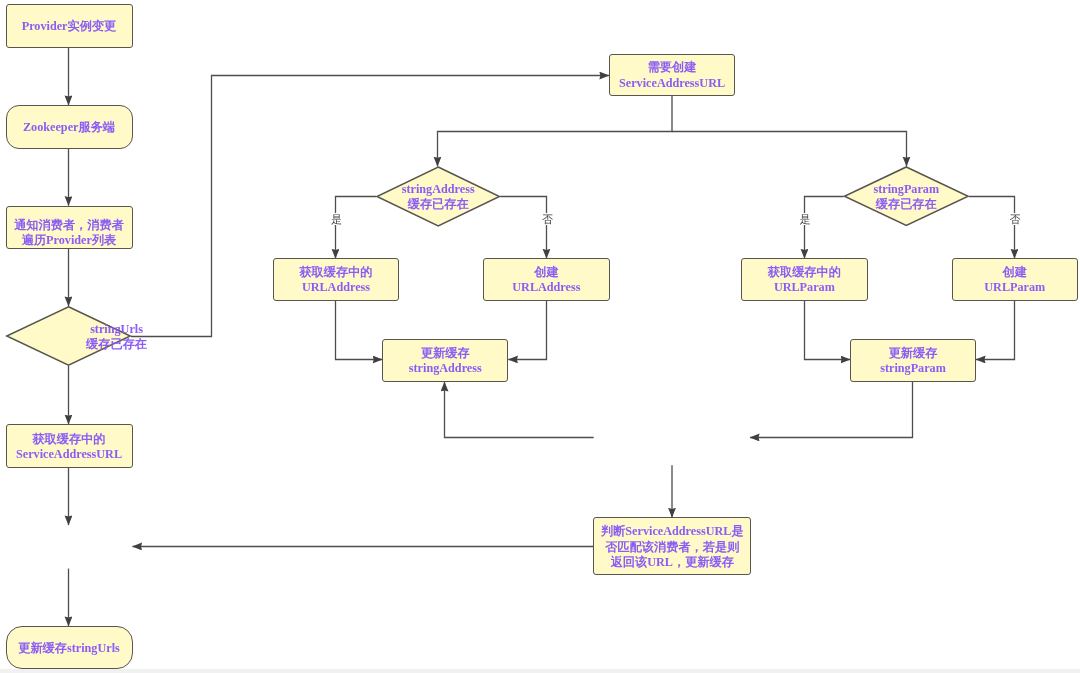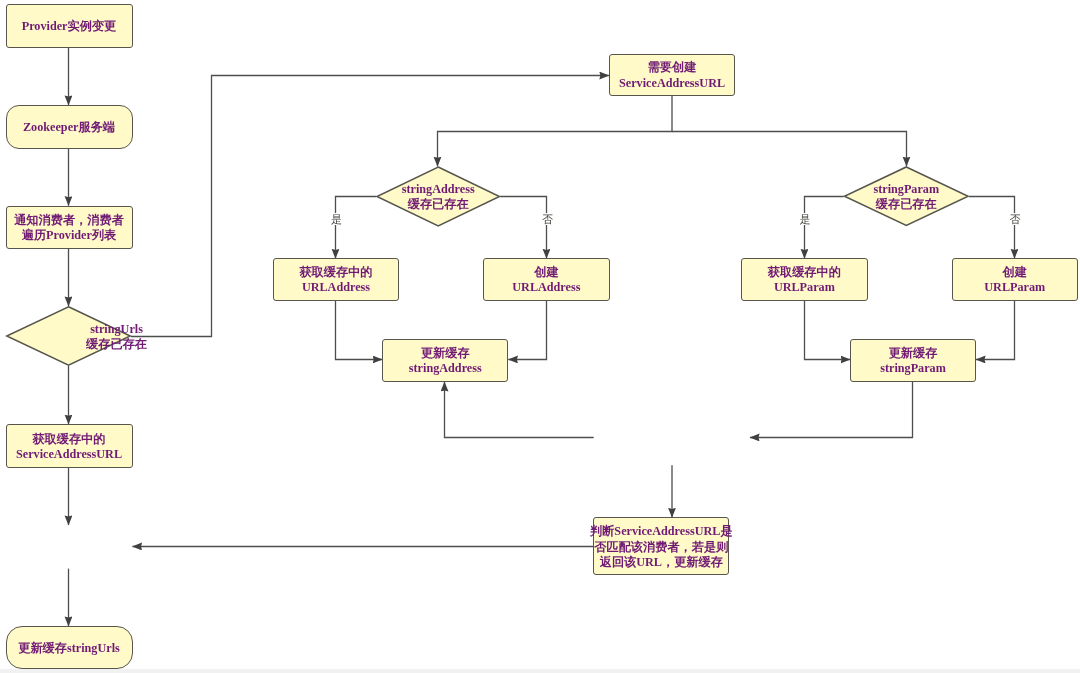--- a/index.html
+++ b/index.html
@@ -2,21 +2,21 @@
 <html><head>
 <meta charset="utf-8">
 <title>Provider flowchart</title>
 <style>
   html,body{margin:0;padding:0;background:#ffffff;}
   #page{position:relative;width:1080px;height:673px;background:#ffffff;overflow:hidden;
         font-family:"Liberation Serif",serif;}
   #bottom-band{position:absolute;left:0;top:668.5px;width:1080px;height:4.5px;background:#f1f1f1;}
   #shapes,#edges{position:absolute;left:0;top:0;width:1080px;height:673px;}
   .node{position:absolute;box-sizing:border-box;display:flex;align-items:center;justify-content:center;
-        text-align:center;color:#701a75;font-weight:bold;font-size:12.2px;line-height:15.2px;}
+        text-align:center;color:#8b5cf6;font-weight:bold;font-size:12.2px;line-height:15.2px;}
   .box{background:#fffac8;border:1.5px solid #56564e;border-radius:3px;}
   .dia{background:transparent;border:0;}
   .lbl{display:block;position:relative;top:1px;transform:translateZ(0);}
   .ln{display:block;white-space:nowrap;}
   .elabel{position:absolute;color:#3f3f3a;font-weight:normal;
           font-size:11px;line-height:12px;background:#ffffff;width:16px;margin-left:-8px;
           text-align:center;font-family:"Liberation Serif",serif;}
   .etxt{display:inline-block;transform:translateZ(0);}
 </style>
 </head>
@@ -68,21 +68,21 @@
   <div class="node box" style="left:5.5px;top:4.0px;width:127px;height:43.5px;">
     <span class="lbl">
       <span class="ln">Provider实例变更</span>
     </span>
   </div>
   <div class="node box" style="left:5.5px;top:105.0px;width:127px;height:43.5px;border-radius:13px;">
     <span class="lbl">
       <span class="ln">Zookeeper服务端</span>
     </span>
   </div>
-  <div class="node box" style="left:5.5px;top:205.7px;width:127px;height:43.0px;">
+  <div class="node box" style="left:5.5px;top:205.7px;width:127px;height:43.0px;align-items:flex-end;">
     <span class="lbl">
       <span class="ln">通知消费者，消费者</span>
       <span class="ln">遍历Provider列表</span>
     </span>
   </div>
   <div class="node dia" style="left:22px;top:306px;width:125px;height:60px;justify-content:flex-end;">
     <span class="lbl">
       <span class="ln">stringUrls</span>
       <span class="ln">缓存已存在</span>
     </span>
@@ -145,21 +145,21 @@
       <span class="ln">更新缓存</span>
       <span class="ln">stringAddress</span>
     </span>
   </div>
   <div class="node box" style="left:850.1px;top:339.1px;width:125.9px;height:42.8px;">
     <span class="lbl">
       <span class="ln">更新缓存</span>
       <span class="ln">stringParam</span>
     </span>
   </div>
-  <div class="node box" style="left:593.3px;top:517.4px;width:136px;height:57.5px;">
+  <div class="node box" style="left:593.3px;top:517.4px;width:158px;height:57.5px;">
     <span class="lbl">
       <span class="ln">判断ServiceAddressURL是</span>
       <span class="ln">否匹配该消费者，若是则</span>
       <span class="ln">返回该URL，更新缓存</span>
     </span>
   </div>
 
   <div class="elabel" style="left:336.5px;top:213.2px;"><span class="etxt">是</span></div>
   <div class="elabel" style="left:547.5px;top:213.2px;"><span class="etxt">否</span></div>
   <div class="elabel" style="left:805px;top:213.2px;"><span class="etxt">是</span></div>

